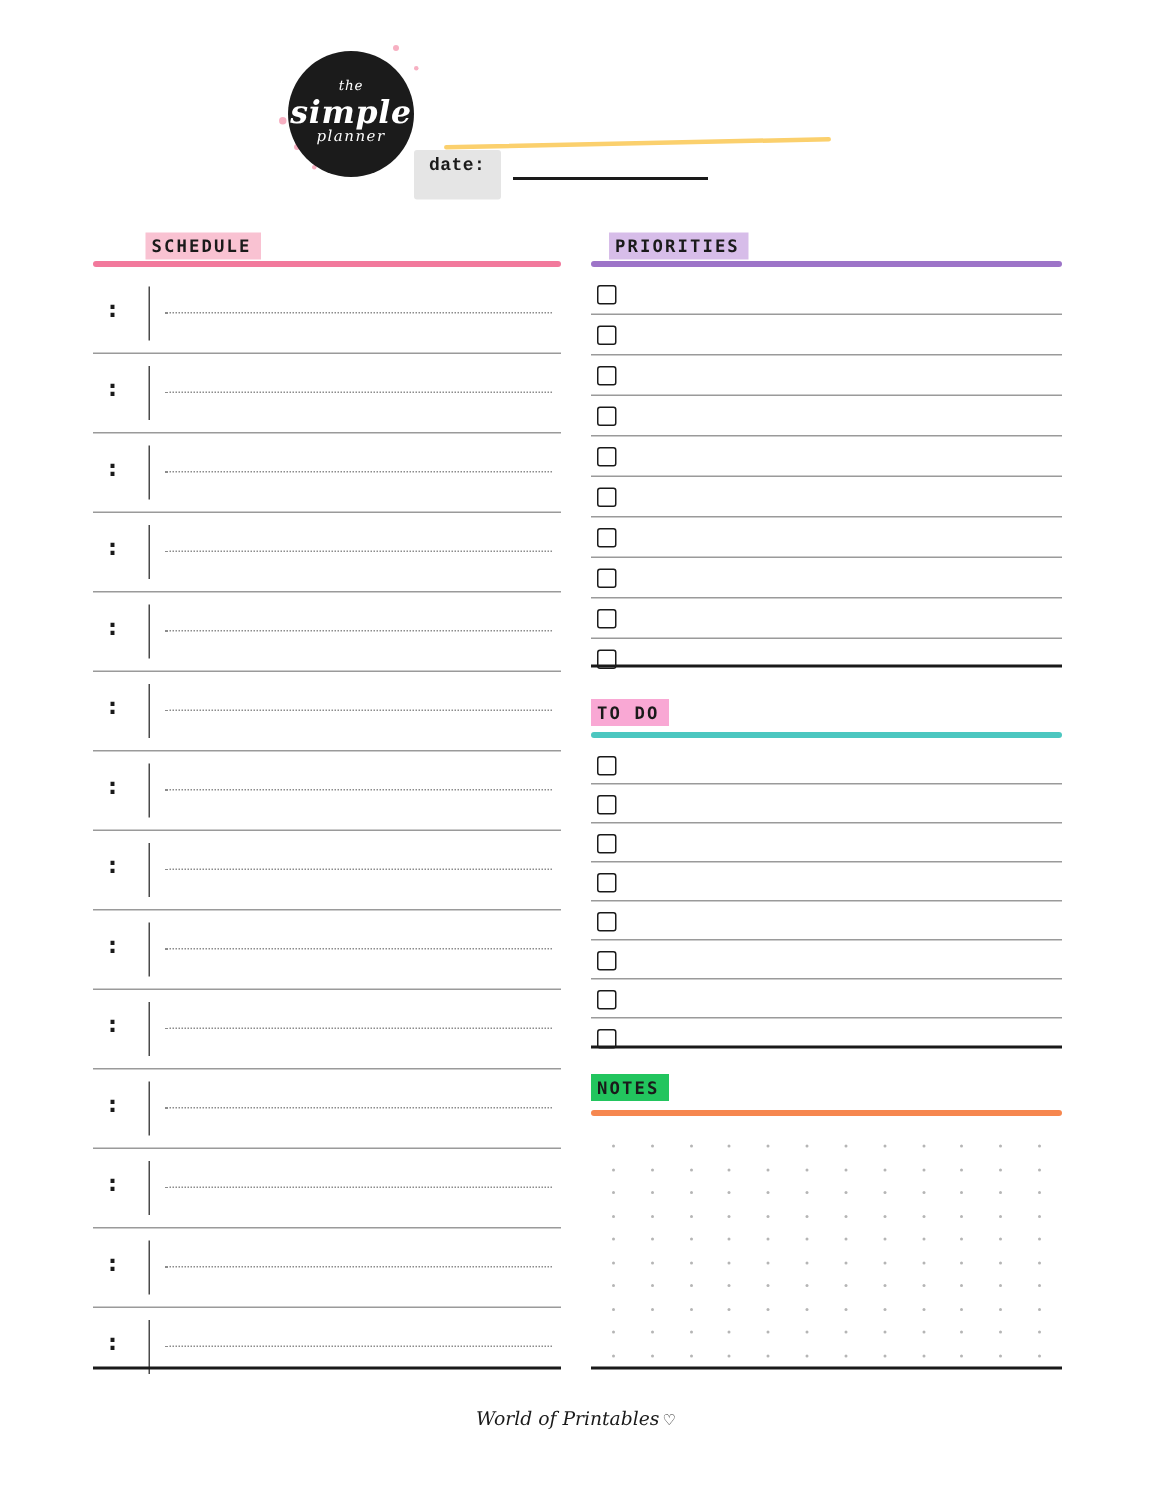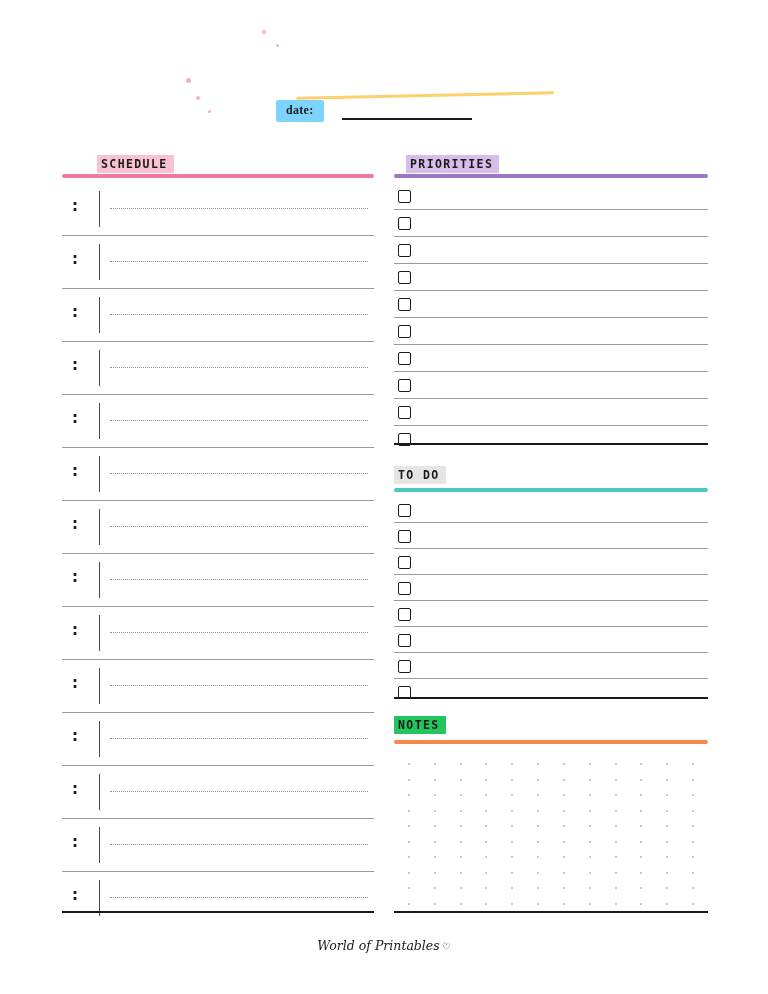--- a/index.html
+++ b/index.html
@@ -98,23 +98,23 @@
     position: absolute;
     top: 100px;
     left: 276px;
     width: 230px;
     height: 22px;
   }
   .date-label {
     position: absolute;
     left: 0;
     top: 0;
-    background: #7dd3fc;
-    padding: 3px 10px 4px 10px;
-    font-family: Liberation Serif, serif;
+    background: #e5e5e5;
+    padding: 3px 10px 16px 10px;
+    font-family: Liberation Mono, monospace;
     font-weight: bold;
     font-size: 12px;
     letter-spacing: .3px;
     border-radius: 2px;
   }
   .date-line {
     position: absolute;
     left: 66px;
     top: 18px;
     width: 130px;
@@ -181,21 +181,21 @@
   .sch-dot {
     position: absolute;
     left: 48px;
     top: 25px;
     width: 258px;
     border-top: 1.4px dotted #8c8c8c;
   }
 
   .pri-head { background: #d7bde9; margin-left: 12px; }
   .pri-rule { background: #9d74c8; }
-  .todo-head { background: #e5e5e5; }
+  .todo-head { background: #f9a8d4; }
   .todo-rule { background: #4cc7c0; }
   .notes-head { background: #22c55e; }
   .notes-rule { background: #f6874f; }
 
   .hline {
     position: absolute;
     left: 394px;
     width: 314px;
     height: 1.6px;
     background: #1a1a1a;
@@ -254,20 +254,25 @@
 <body>
 
 <div class="header">
   <div class="logo-dots">
     <span class="d1"></span>
       <span class="d2"></span>
       <span class="d3"></span>
     <span class="d4"></span>
       <span class="d5"></span>
   </div>
+  <div class="logo-badge">
+    <div class="logo-the">the</div>
+    <div class="logo-simple">simple</div>
+    <div class="logo-planner">planner</div>
+  </div>
   <div class="title-underline"></div>
 </div>
 
 <div class="date-row">
   <div class="date-label">date:</div>
   <div class="date-line"></div>
 </div>
 
 <div class="sec-head sch-head" style="left:76px; top:155px;margin-left:21px;">SCHEDULE</div>
 <div class="sec-rule sch-rule" style="left:62px; top:174px; width:312px;"></div>

